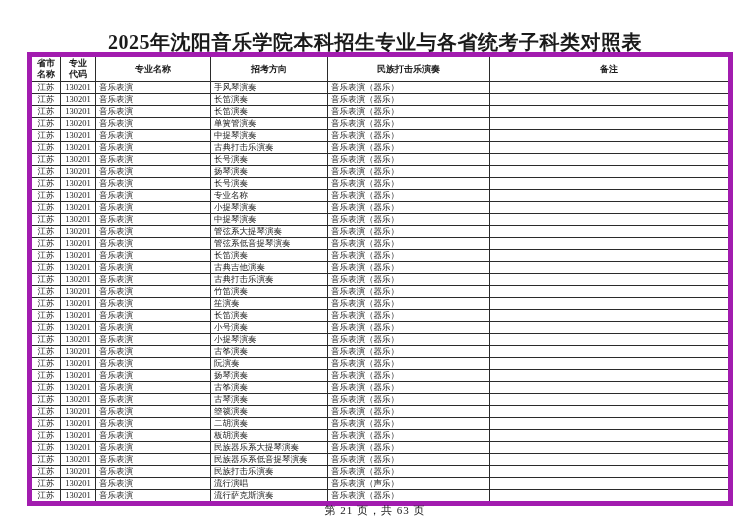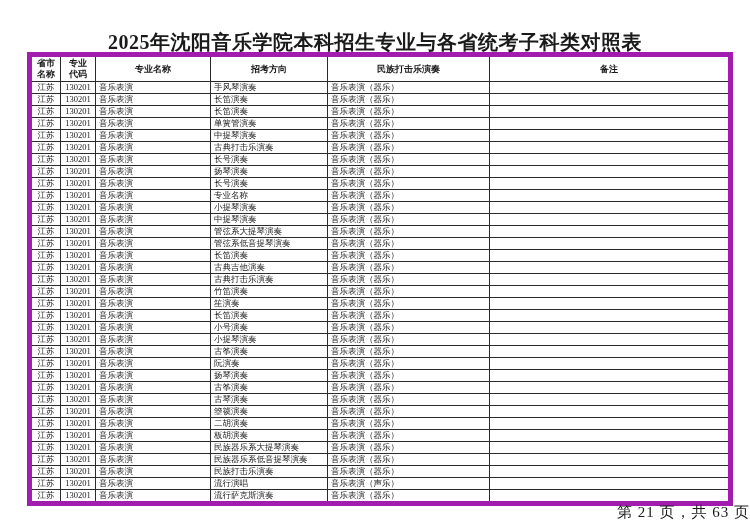--- a/index.html
+++ b/index.html
@@ -57,22 +57,22 @@
     text-align: left;
   }
   .doc-table tbody td.c-center {
     text-align: center;
     padding: 0;
   }
   .footer {
     position: absolute;
     top: 503px; left: 0;
     width: 100%;
-    text-align: right;
-    font-size: 15px;
+    text-align: center;
+    font-size: 11px;
     letter-spacing: 1px;
     white-space: nowrap;
   }
 </style>
 </head>
 <body>
 
 <div class="page">
 
   <div class="title">2025年沈阳音乐学院本科招生专业与各省统考子科类对照表</div>

